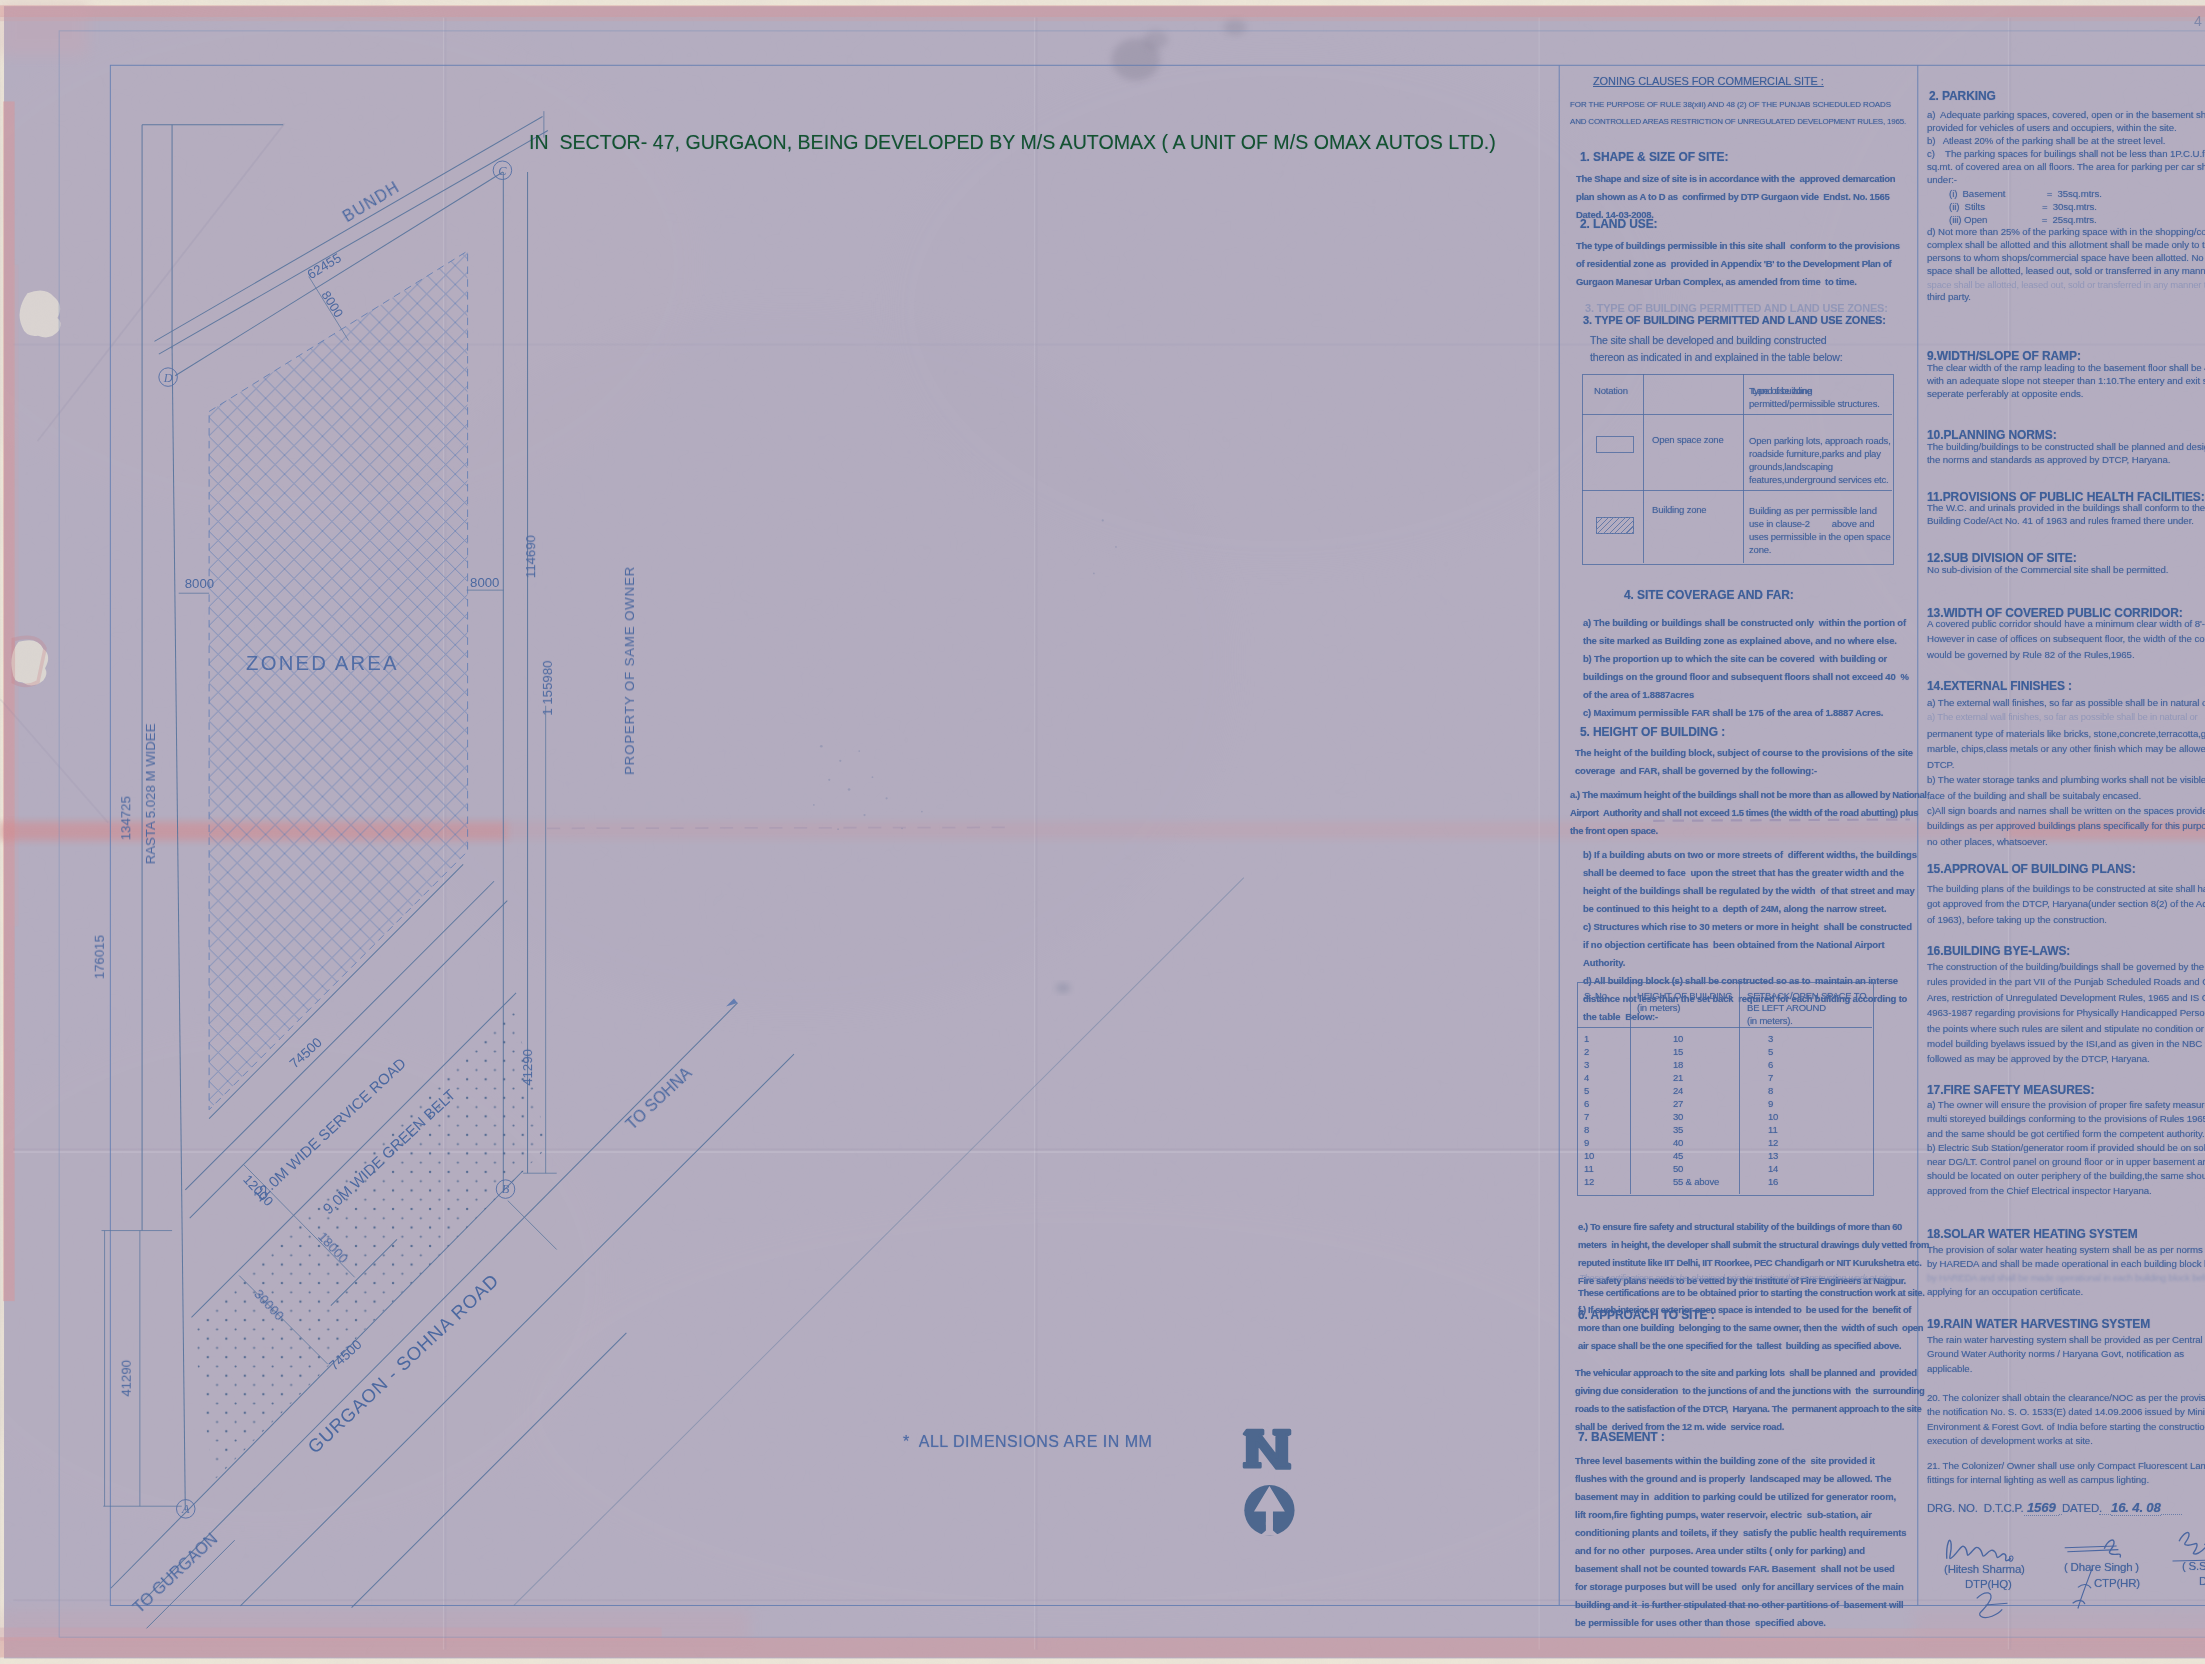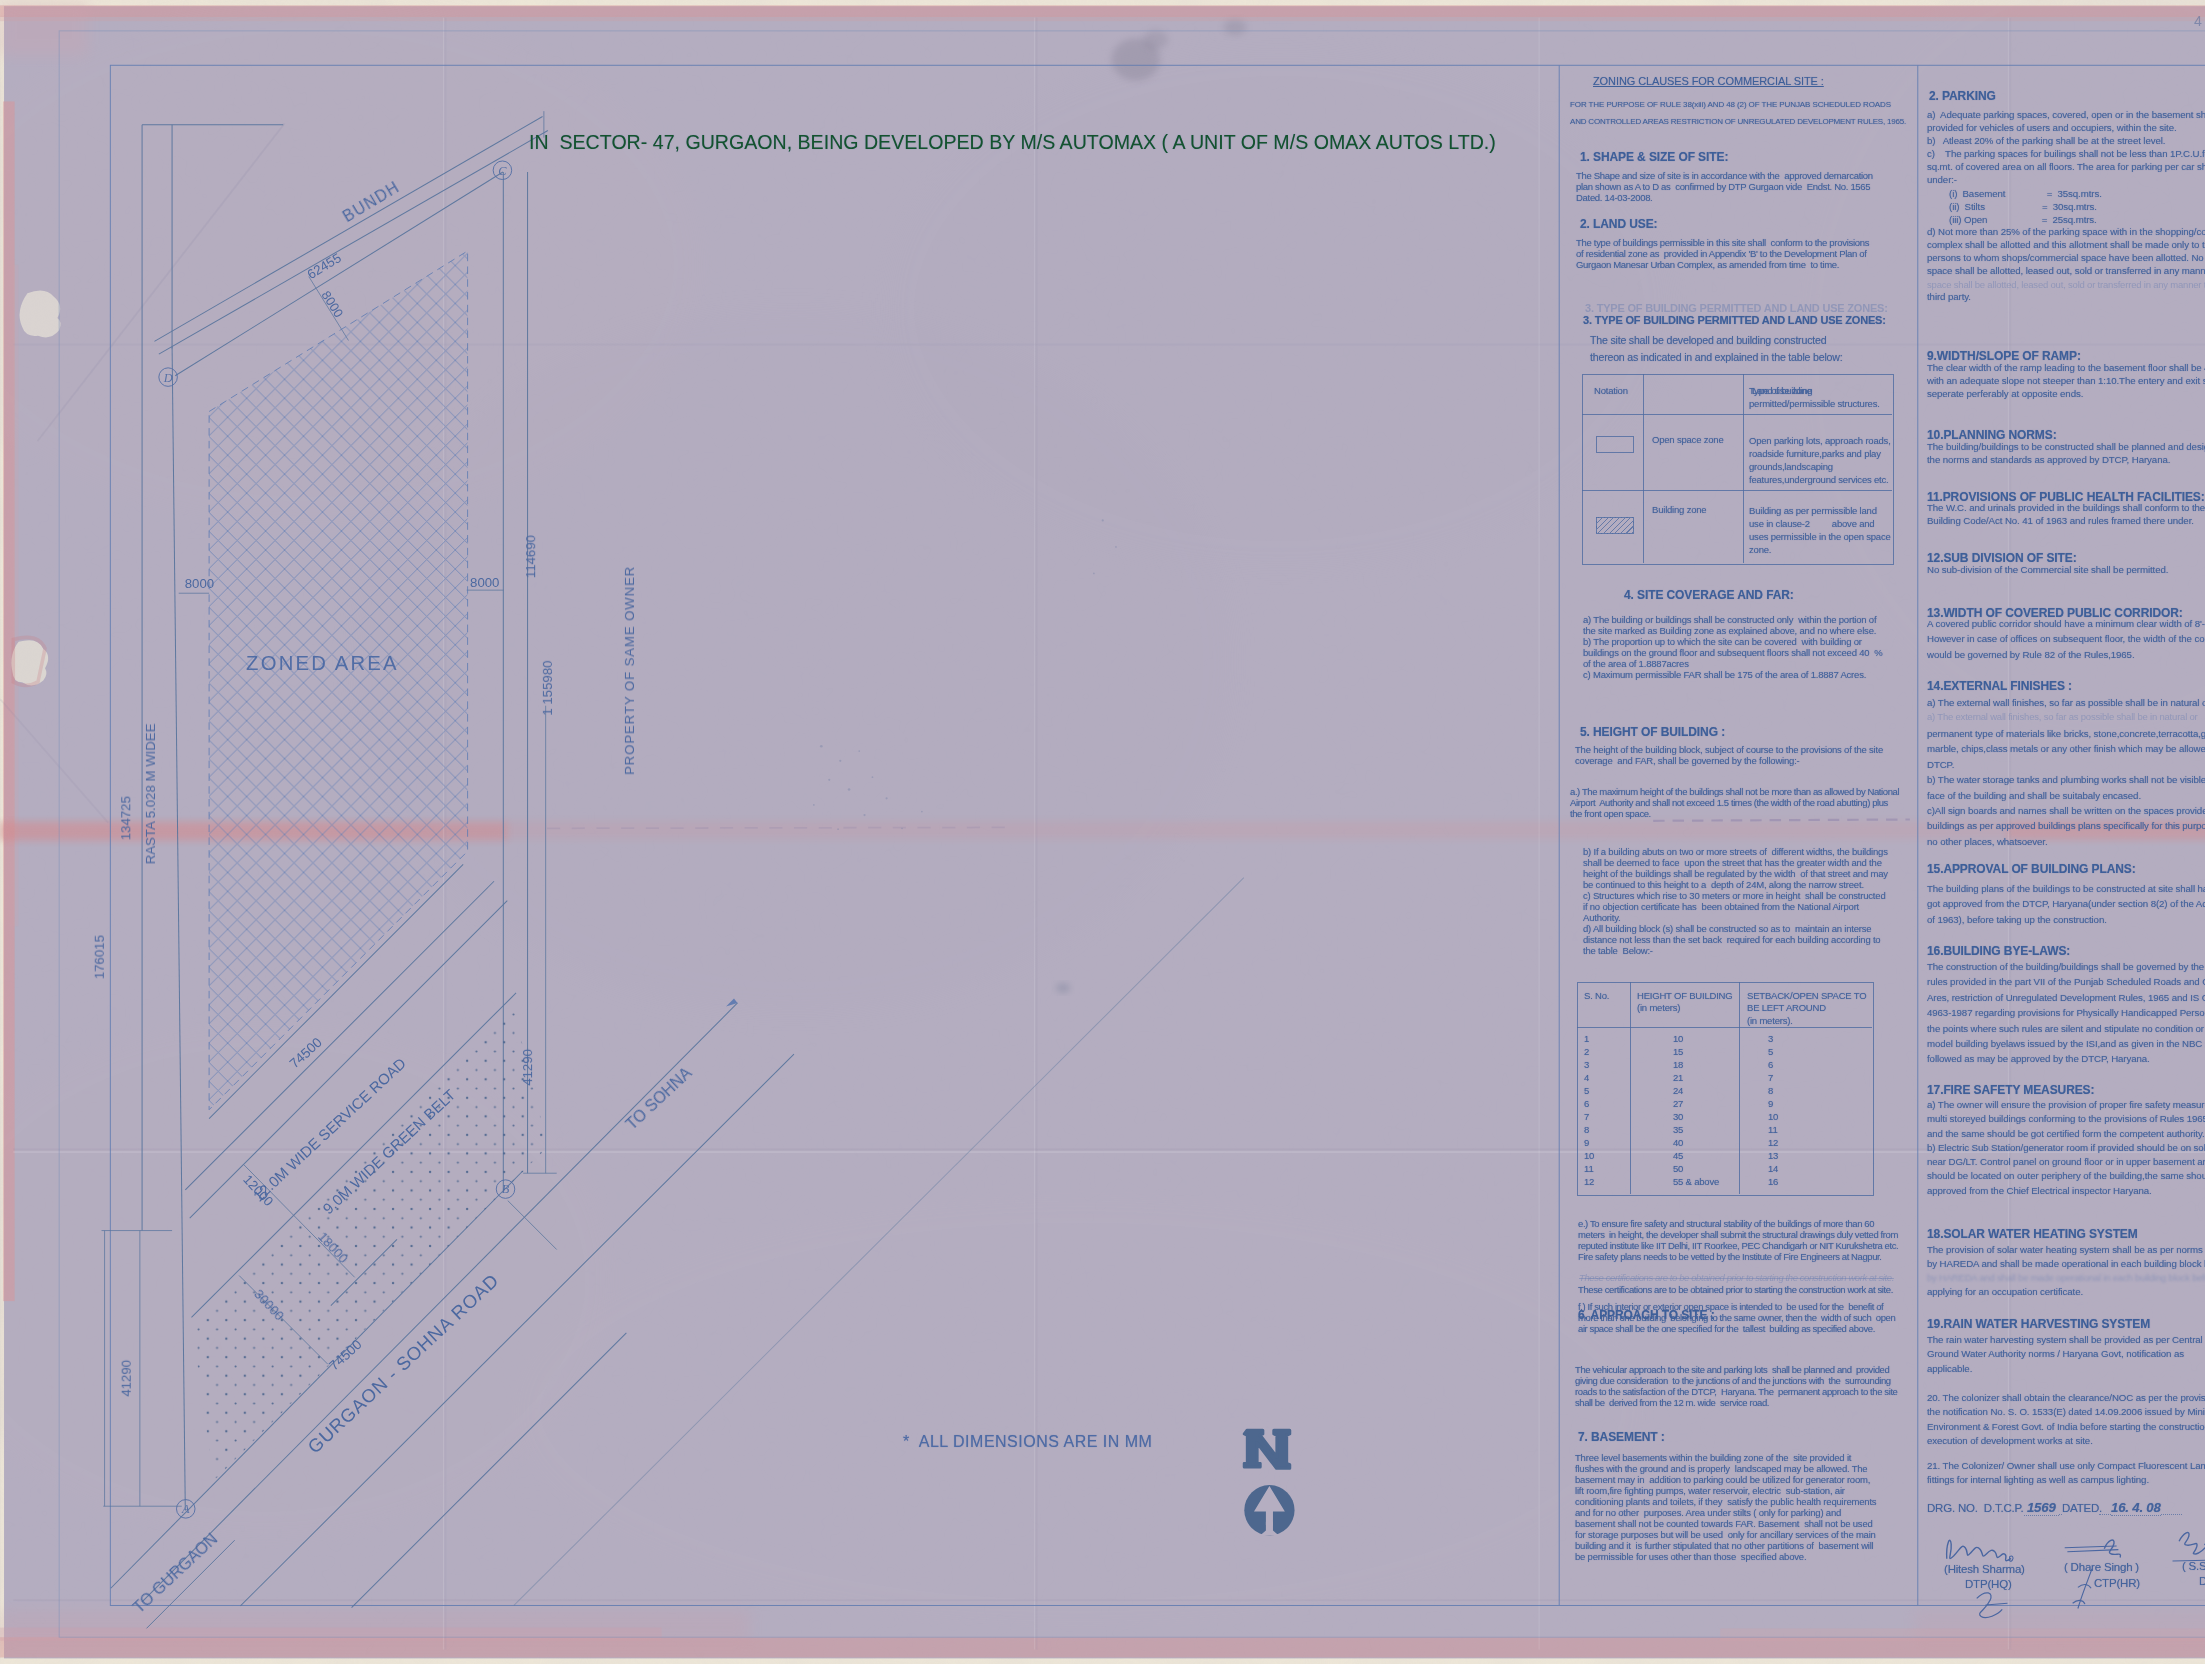--- a/index.html
+++ b/index.html
@@ -1,19 +1,19 @@
 <!DOCTYPE html>
 <html style="font-size:7px"><head><meta charset="utf-8">
 <style>
 html,body{margin:0;padding:0;}
 body{width:2332px;height:1665px;overflow:hidden;background:#b4adc0;font-family:"Liberation Sans",sans-serif;position:relative;}
 #page{position:absolute;left:0;top:0;width:2332px;height:1665px;}
 .abs{position:absolute;}
 .b{position:absolute;color:#44639c;font-size:9.5px;letter-spacing:-0.2px;white-space:nowrap;}
-.m{line-height:11px;}
+.m{line-height:18px;font-weight:bold;}
 .r30{line-height:13px;}
 .r35{line-height:15.4px;}
 .r32{line-height:14.3px;}
 .rb{font-size:9.7px;letter-spacing:-0.1px;}
 .hd{position:absolute;color:#3e5f99;font-size:12px;white-space:nowrap;font-weight:bold;letter-spacing:-0.1px;}
 .soft{text-shadow:0 0 0.9px rgba(80,106,160,0.65);}
 .ghost{position:absolute;color:rgba(90,115,170,0.38);filter:blur(0.7px);font-size:11px;white-space:nowrap;font-weight:bold;}
 .gline{position:absolute;color:rgba(95,120,175,0.42);filter:blur(0.5px);font-size:9.5px;letter-spacing:-0.2px;white-space:nowrap;}
 </style>
 </head>

